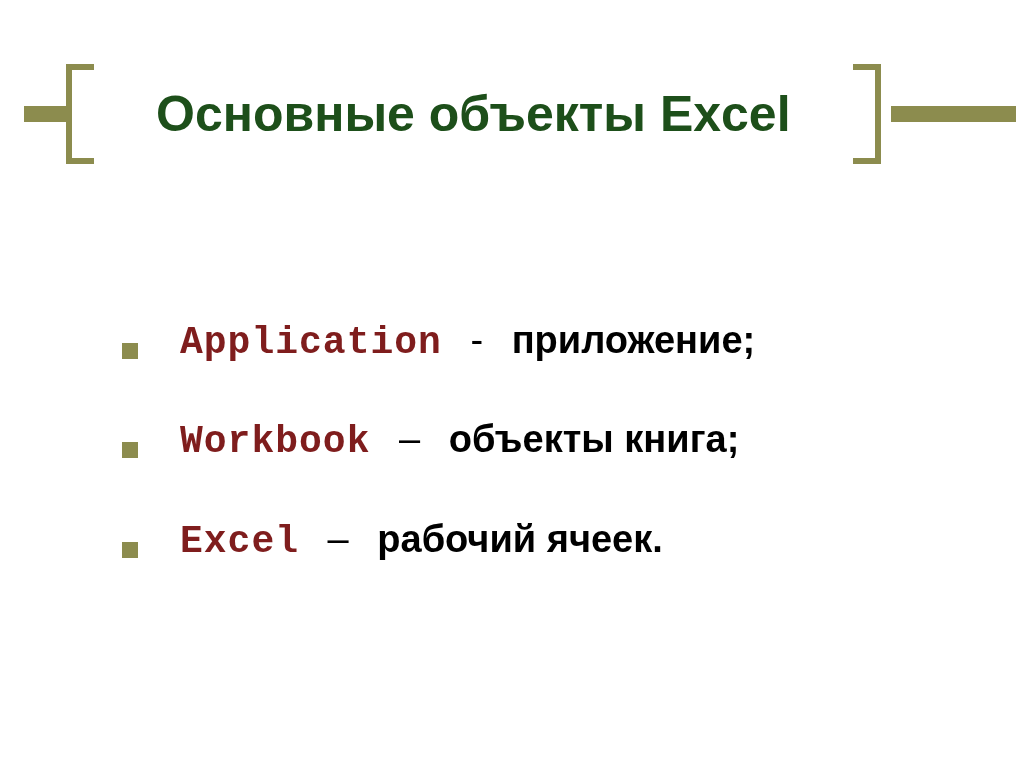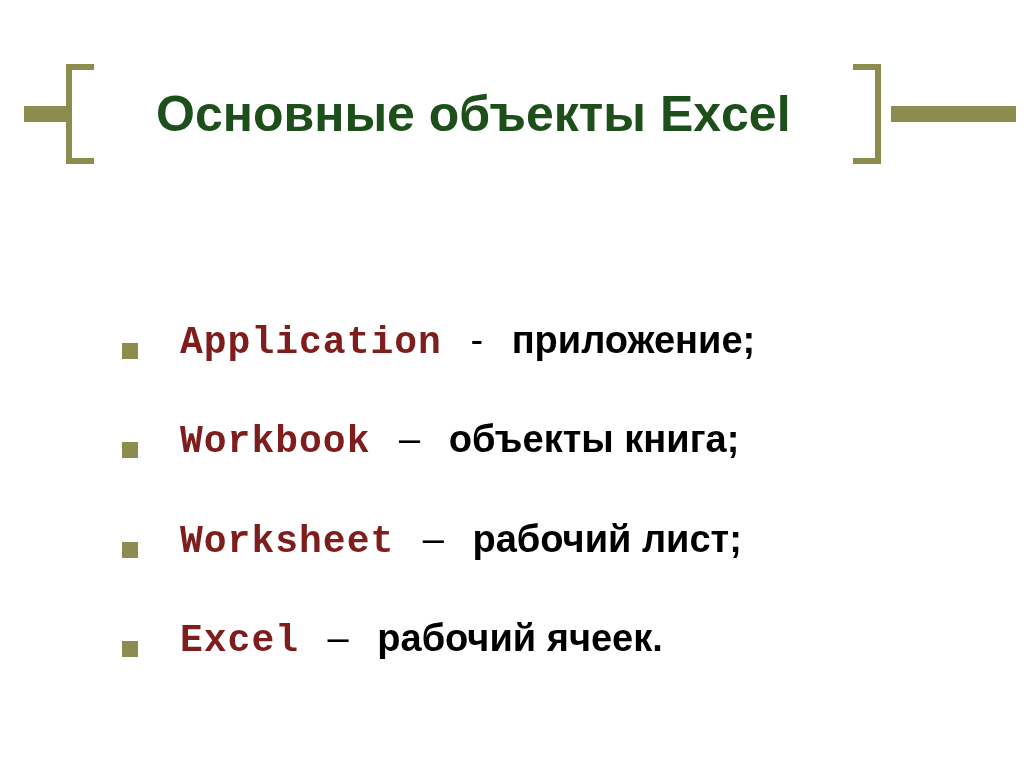--- a/index.html
+++ b/index.html
@@ -116,24 +116,18 @@
     </div>
     <div class="bullet-item">
       <div class="bullet-marker"></div>
       <div>
         <span class="term">Workbook</span><span class="sep"> – </span><span class="desc">объекты книга;</span>
       </div>
     </div>
     <div class="bullet-item">
       <div class="bullet-marker"></div>
       <div>
-        <span class="term">Worksheet</span><span class="sep"> – </span><span class="desc">рабочий лист;</span>
-      </div>
-    </div>
-    <div class="bullet-item">
-      <div class="bullet-marker"></div>
-      <div>
         <span class="term">Excel</span><span class="sep"> – </span><span class="desc">рабочий ячеек.</span>
       </div>
     </div>
   </div>
 
 </div>
 
 </body></html>

